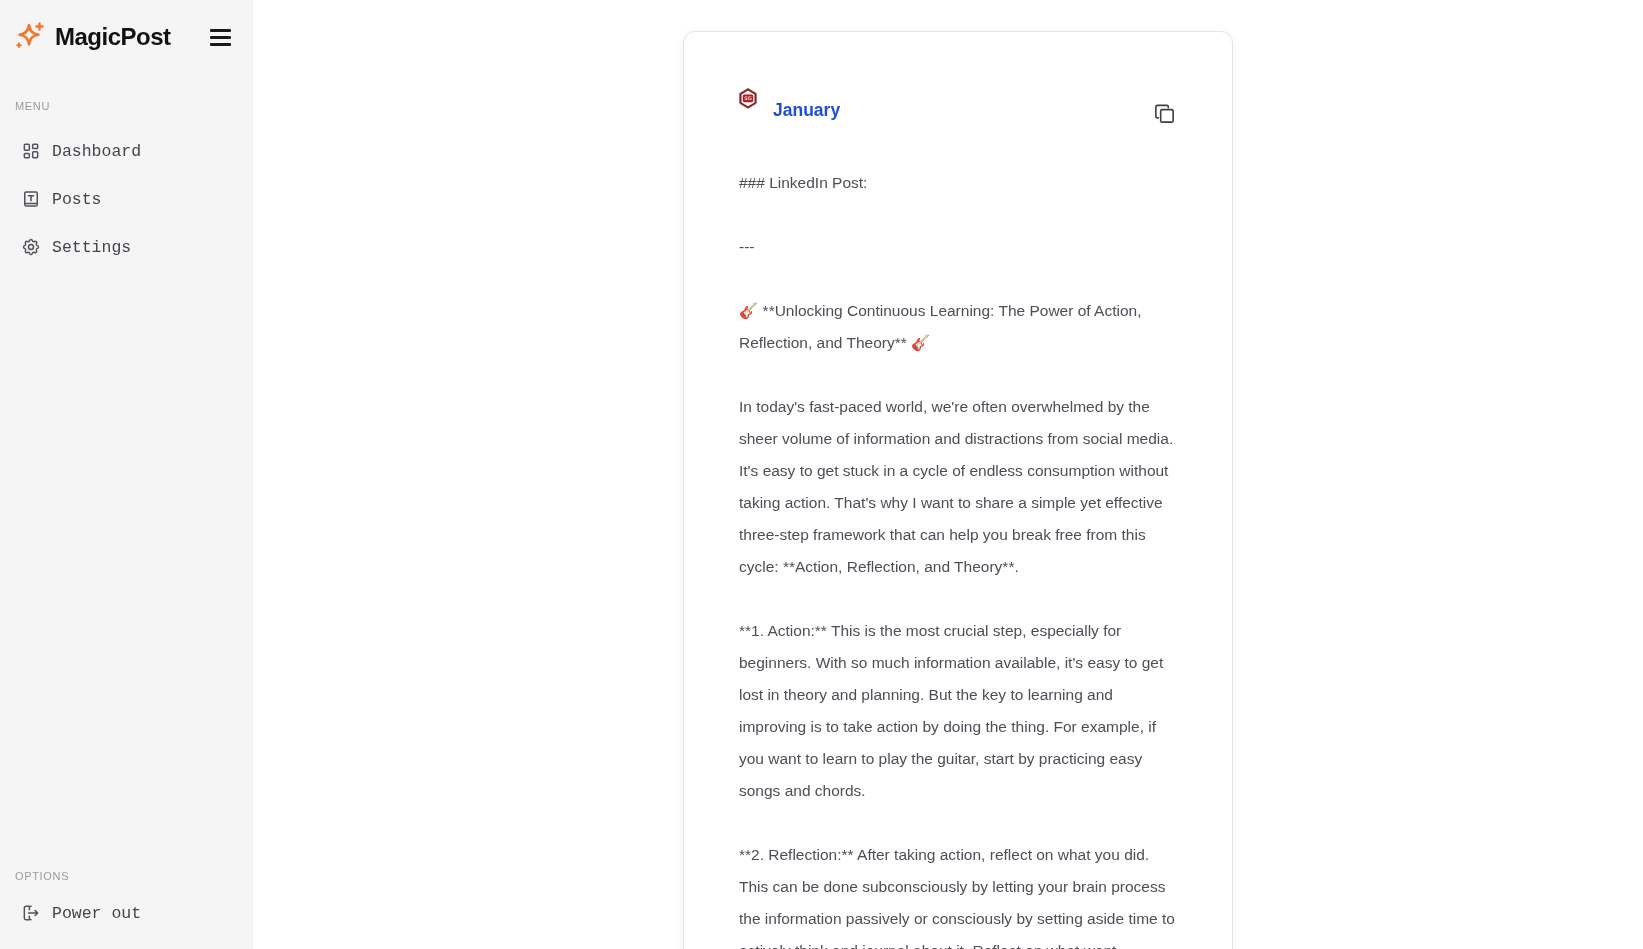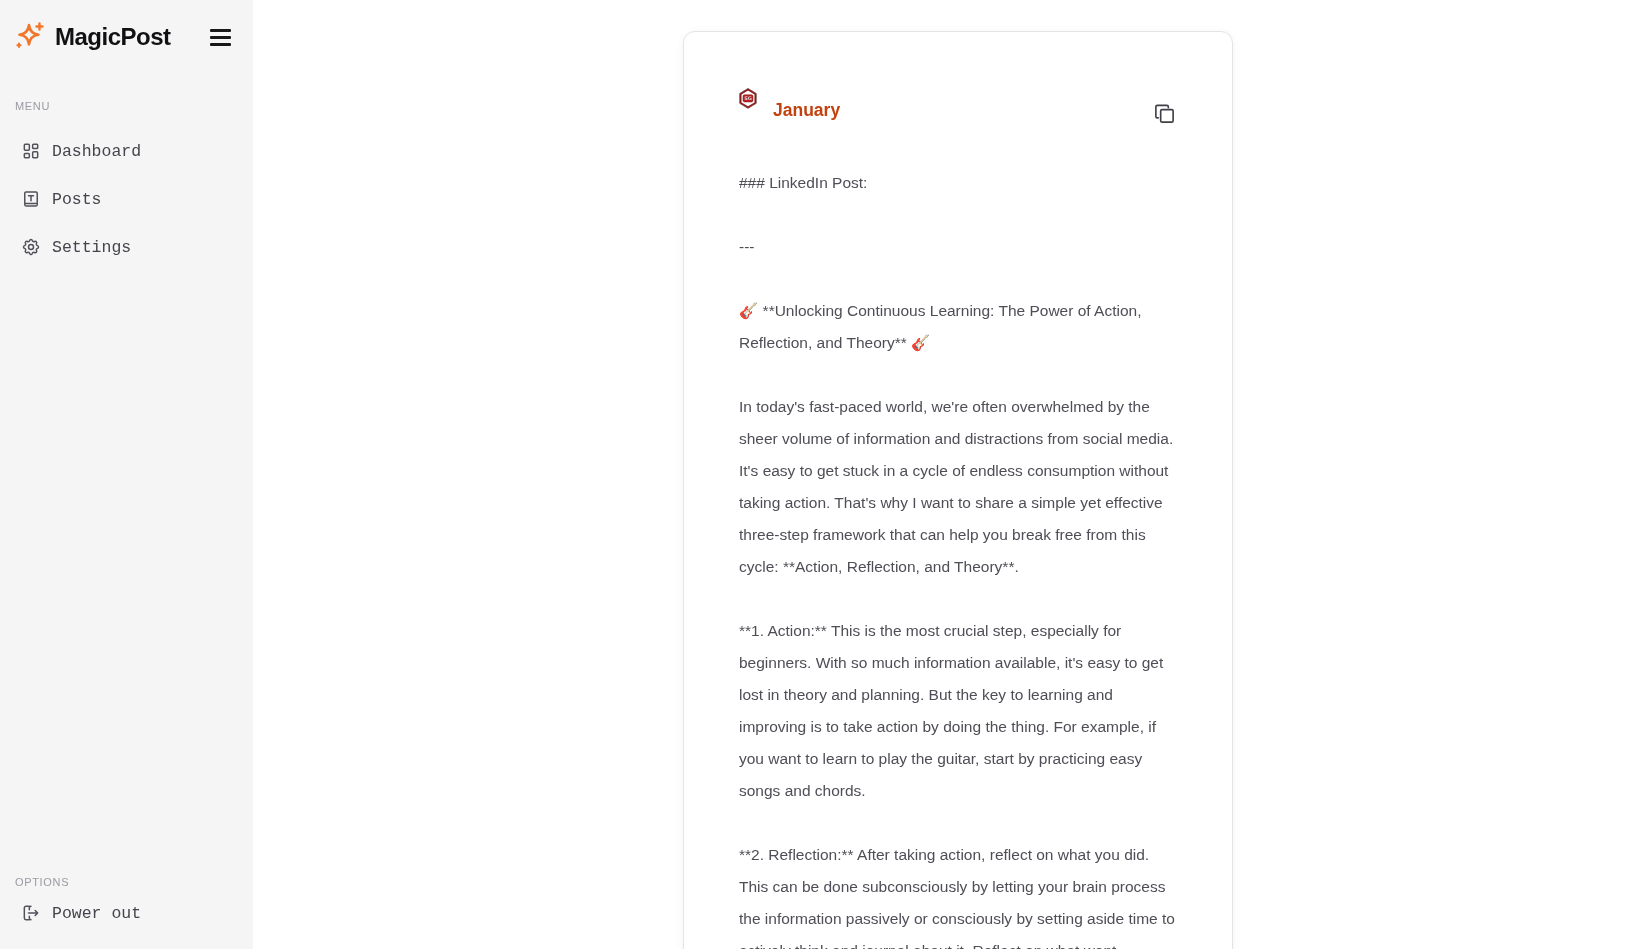--- a/index.html
+++ b/index.html
@@ -31,21 +31,21 @@
     margin-left:auto; background:none; border:none; cursor:pointer;
     display:flex; flex-direction:column; gap:4px; padding:4px 2px;
   }
   .hamburger span { display:block; width:21px; height:3px; background:#18181b; border-radius:1px; }
 
   .section-label {
     font-size:11px; color:#9a9aa2; letter-spacing:0.06em;
     padding-left:15px; text-transform:uppercase;
   }
   .menu-label { margin-top:46px; }
-  .options-label { margin-bottom:1px; }
+  .options-label { margin-bottom:7px; }
 
   .nav { margin-top:15px;font-family:Liberation Mono, monospace; }
   .nav-item {
     display:flex; align-items:center; height:48px;
     padding-left:21px; cursor:pointer; color:#44444c;
   }
   .nav-icon { width:20px; height:20px; display:inline-flex; color:#52525b; }
   .nav-icon svg { width:20px; height:20px; }
   .nav-label { font-size:16.5px; margin-left:11px; color:#44444c; }
 
@@ -58,21 +58,21 @@
     width:550px; height:960px;
     background:#ffffff;
     border:1px solid #e4e4e7;
     border-radius:12px;
     box-shadow:0 2px 10px rgba(0,0,0,0.05);
     padding:56px 54px 0 55px;
   }
   .card-header { display:flex; align-items:center; }
   .avatar { width:18px; height:44px; position:relative; flex:0 0 auto; }
   .card-title {
-    font-size:17.5px; font-weight:bold; color:#c2410c; margin-left:16px;
+    font-size:17.5px; font-weight:bold; color:#1d4ed8; margin-left:16px;
   }
   .copy-button {
     margin-left:auto; margin-top:10px; background:none; border:none; cursor:pointer;
     color:#3f3f46; padding:2px;
   }
   .copy-button svg { width:23px; height:23px; }
 
   .post-content {
     margin-top:35px;
     width:443px;

